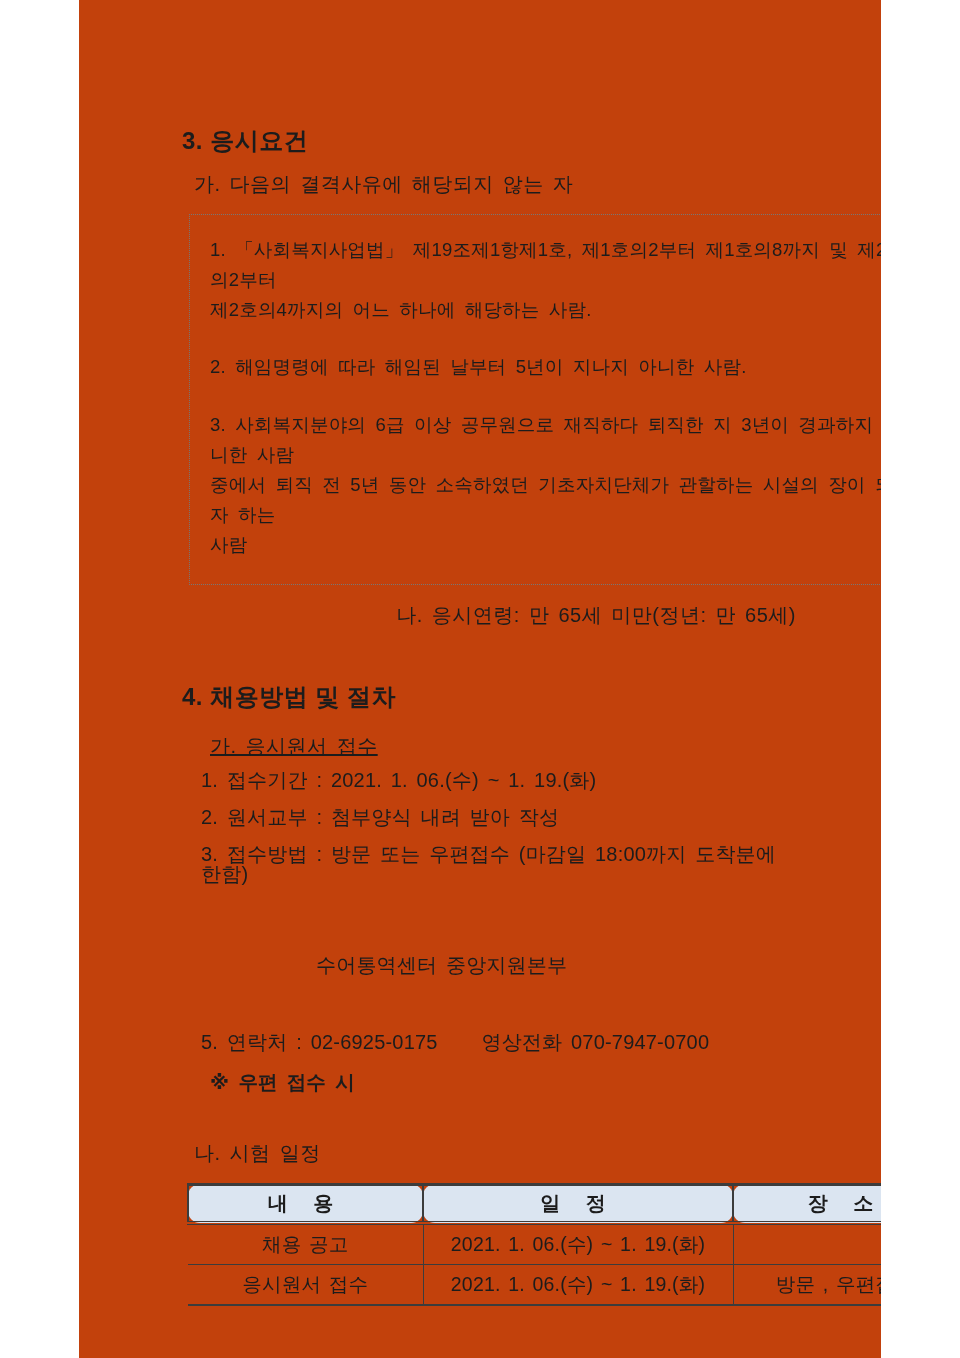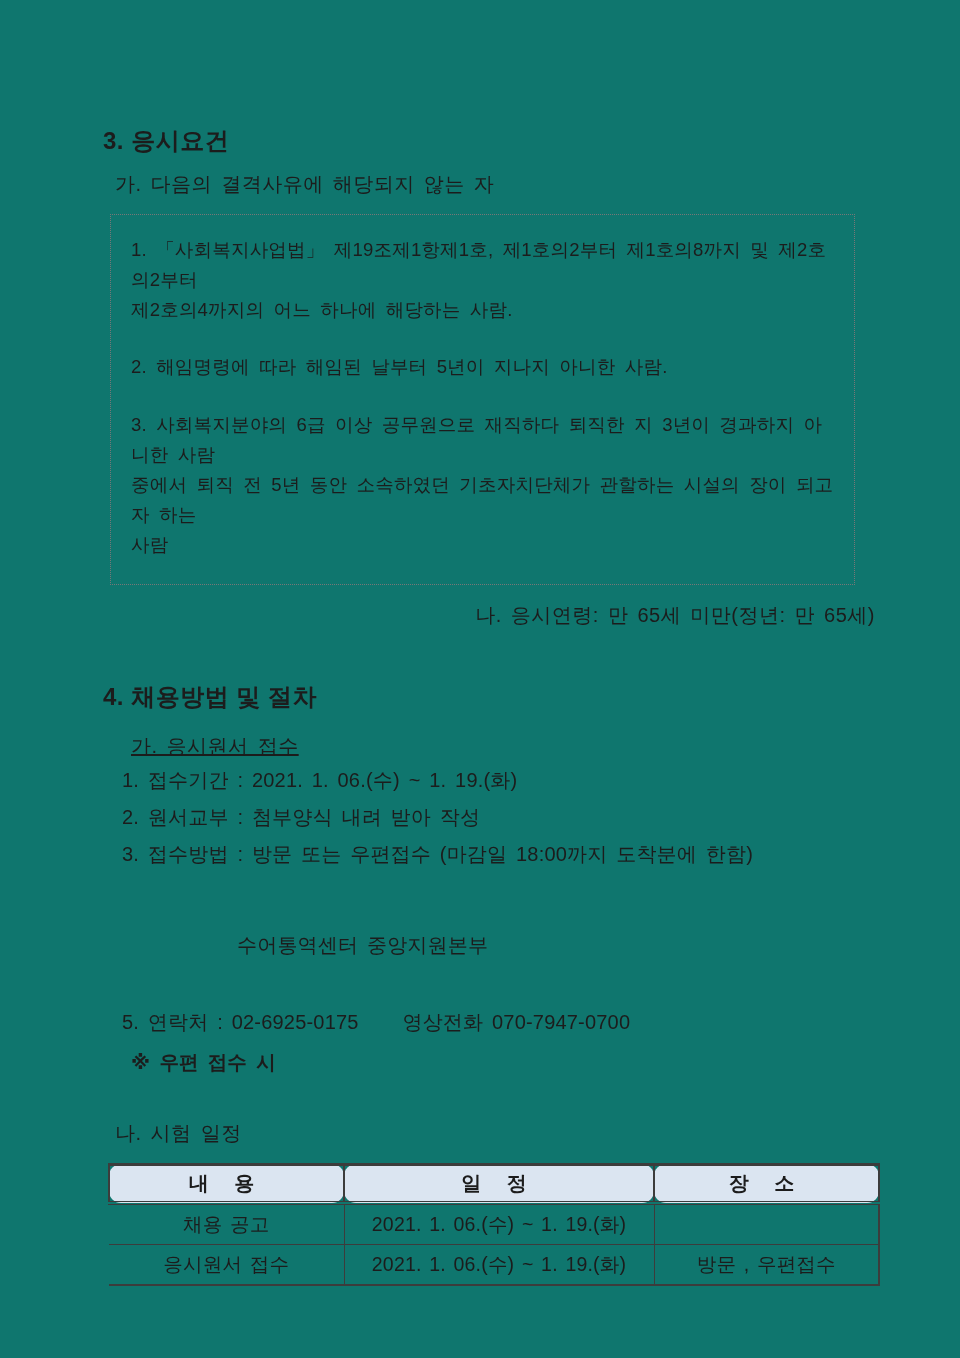--- a/index.html
+++ b/index.html
@@ -1,21 +1,21 @@
 <!DOCTYPE html>
 <html lang="ko"><head>
 <meta charset="utf-8">
 <style>
   html,body { margin:0; padding:0; background:#ffffff; }
   .page {
     position: relative;
-    width: 960px;
+    width: 802px;
     height: 1358px;
     margin: 0 auto;
-    background: #0f766e;
+    background: #c2410c;
     font-family: "Liberation Sans", "DejaVu Sans", sans-serif;
     color: #1c1c1c;
     overflow: hidden;
     box-sizing: border-box;
     padding: 125px 85px 0 103px;
   }
   .h-num { font-size: 24px; font-weight: 700; letter-spacing: 0.5px; margin: 0 0 14px 0; }
   .sub-line { font-size: 20px; margin: 0 0 0 12px; letter-spacing: 0.5px; word-spacing: 3px; }
   .disq-box {
     margin: 16px 0 0 7px;

